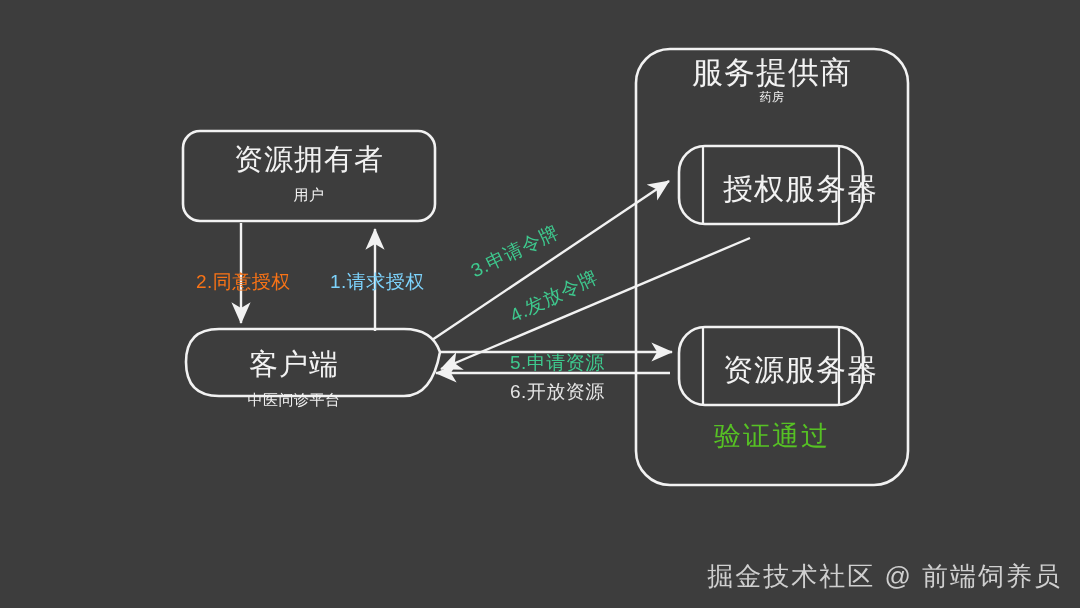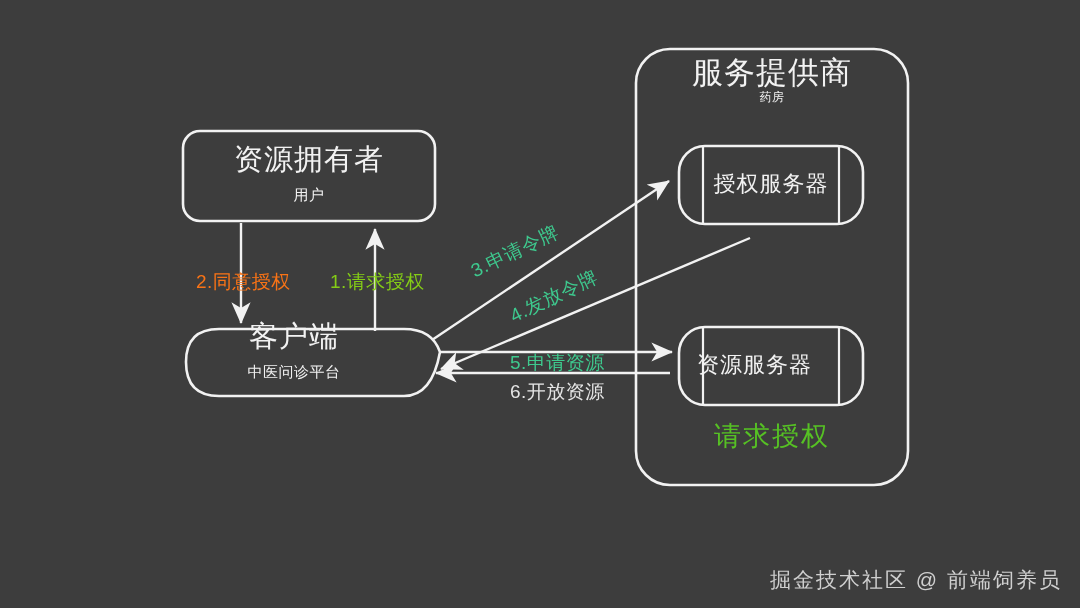--- a/index.html
+++ b/index.html
@@ -49,22 +49,23 @@
   .t-node {
     font-size: 29px;
     letter-spacing: 1px;
   }
   .t-node-sub {
     font-size: 15px;
     letter-spacing: 0.5px;
     margin-top: 12px;
   }
   .t-inner {
-    font-size: 22px;
+    font-size: 30px;
     letter-spacing: 1px;
+    padding-left: 44px;
   }
   .edge-label {
     position: absolute;
     font-size: 19px;
     letter-spacing: 0.5px;
     white-space: nowrap;
     pointer-events: none;
   }
   .lbl-green { color: #3ec98e; }
   .lbl-red { color: #e4796c; }
@@ -72,21 +73,21 @@
     position: absolute;
     font-size: 27px;
     letter-spacing: 2px;
     color: #56c124;
     white-space: nowrap;
   }
   .watermark {
     position: absolute;
     right: 18px;
     bottom: 14px;
-    font-size: 21px;
+    font-size: 26px;
     color: #cfcfcf;
     letter-spacing: 2px;
     white-space: nowrap;
   }
   .rot3 { transform: rotate(-26deg); transform-origin: left bottom; }
   .rot4 { transform: rotate(-26deg); transform-origin: left bottom; }
 </style>
 </head>
 <body style="background: rgb(61, 61, 61);">
 
@@ -136,35 +137,35 @@
   </div>
 
   <div class="node-text" style="left:679px; top:172px; width:184px;">
     <div class="t-inner">授权服务器</div>
   </div>
 
   <div class="node-text" style="left:679px; top:353px; width:151px;">
     <div class="t-inner">资源服务器</div>
   </div>
 
-  <div class="verify-text" style="left: 636px; top: 418px; width: 272px; text-align: center; color: rgb(86, 193, 36);">请求授权</div>
+  <div class="verify-text" style="left: 636px; top: 418px; width: 272px; text-align: center; color: rgb(86, 193, 36);">验证通过</div>
 
   <div class="node-text" style="left:183px; top:143px; width:252px;">
     <div class="t-node">资源拥有者</div>
     <div class="t-node-sub">用户</div>
   </div>
 
-  <div class="node-text" style="left:186px; top:320px; width:216px;">
+  <div class="node-text" style="left:186px; top:348px; width:216px;">
     <div class="t-node">客户端</div>
     <div class="t-node-sub">中医问诊平台</div>
   </div>
 
   <div class="edge-label lbl-red" style="left: 196px; top: 269px; color: #f97316;">2.同意授权</div>
 
-  <div class="edge-label lbl-green" style="left: 330px; top: 269px; color: #84cc16;">1.请求授权</div>
+  <div class="edge-label lbl-green" style="left: 330px; top: 269px; color: #7dd3fc;">1.请求授权</div>
 
   <div class="edge-label lbl-green rot3" style="left: 478px; top: 258px; color: rgb(62, 201, 142);">3.申请令牌</div>
 
   <div class="edge-label lbl-green rot4" style="left: 517px; top: 303px; color: rgb(62, 201, 142);">4.发放令牌</div>
 
   <div class="edge-label lbl-green" style="left: 510px; top: 332px; color: rgb(62, 201, 142); margin-top: 18px;">5.申请资源</div>
 
   <div class="edge-label lbl-green" style="left: 510px; top: 379px; color: #e5e5e5;">6.开放资源</div>
 
   <div class="watermark">掘金技术社区 @ 前端饲养员</div>

